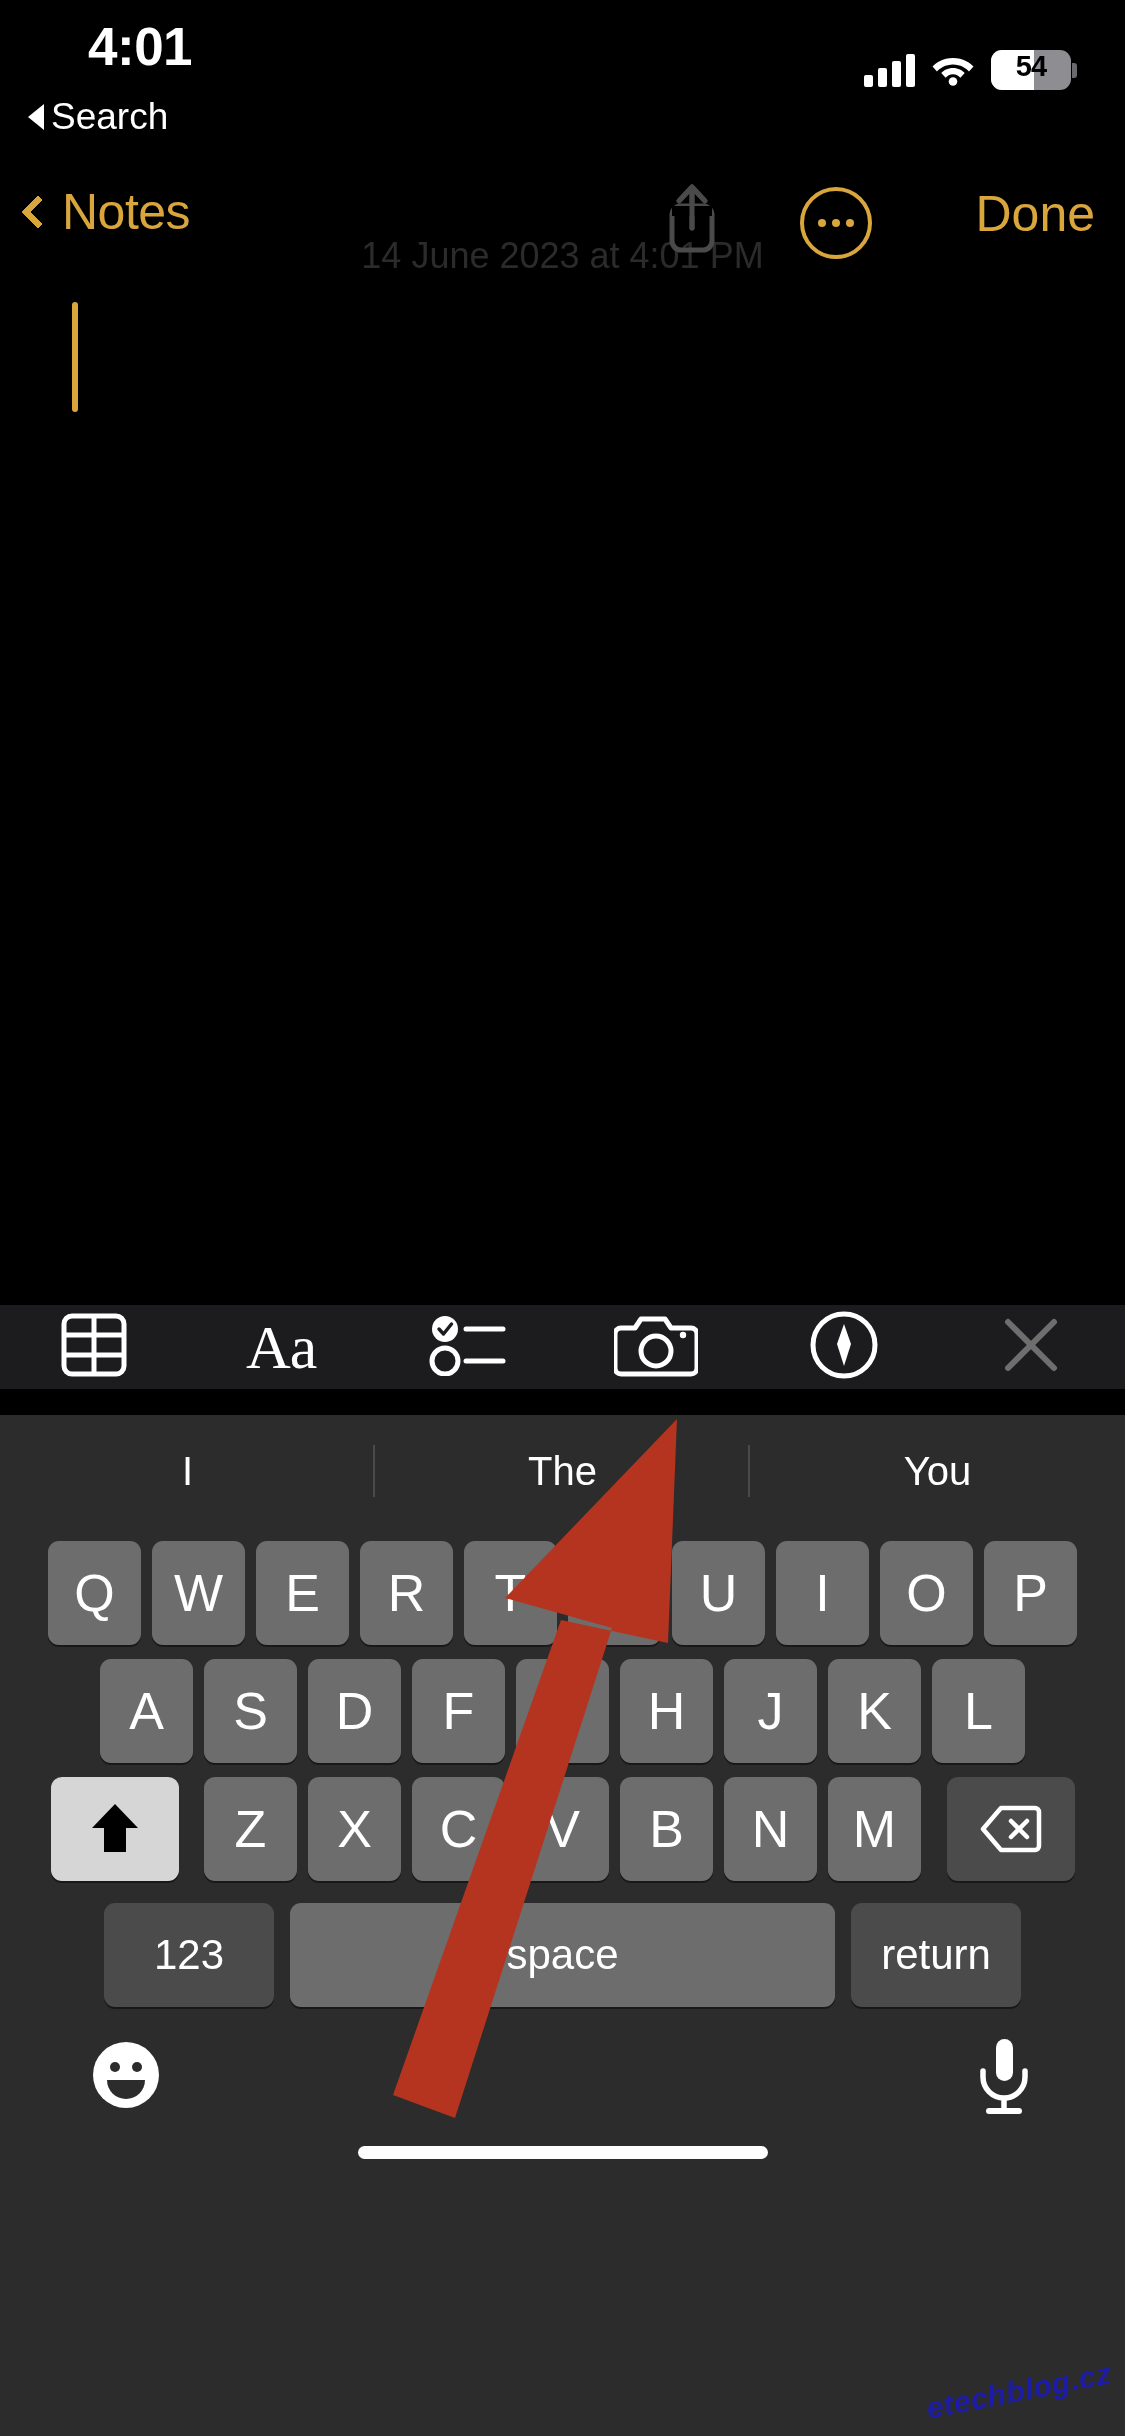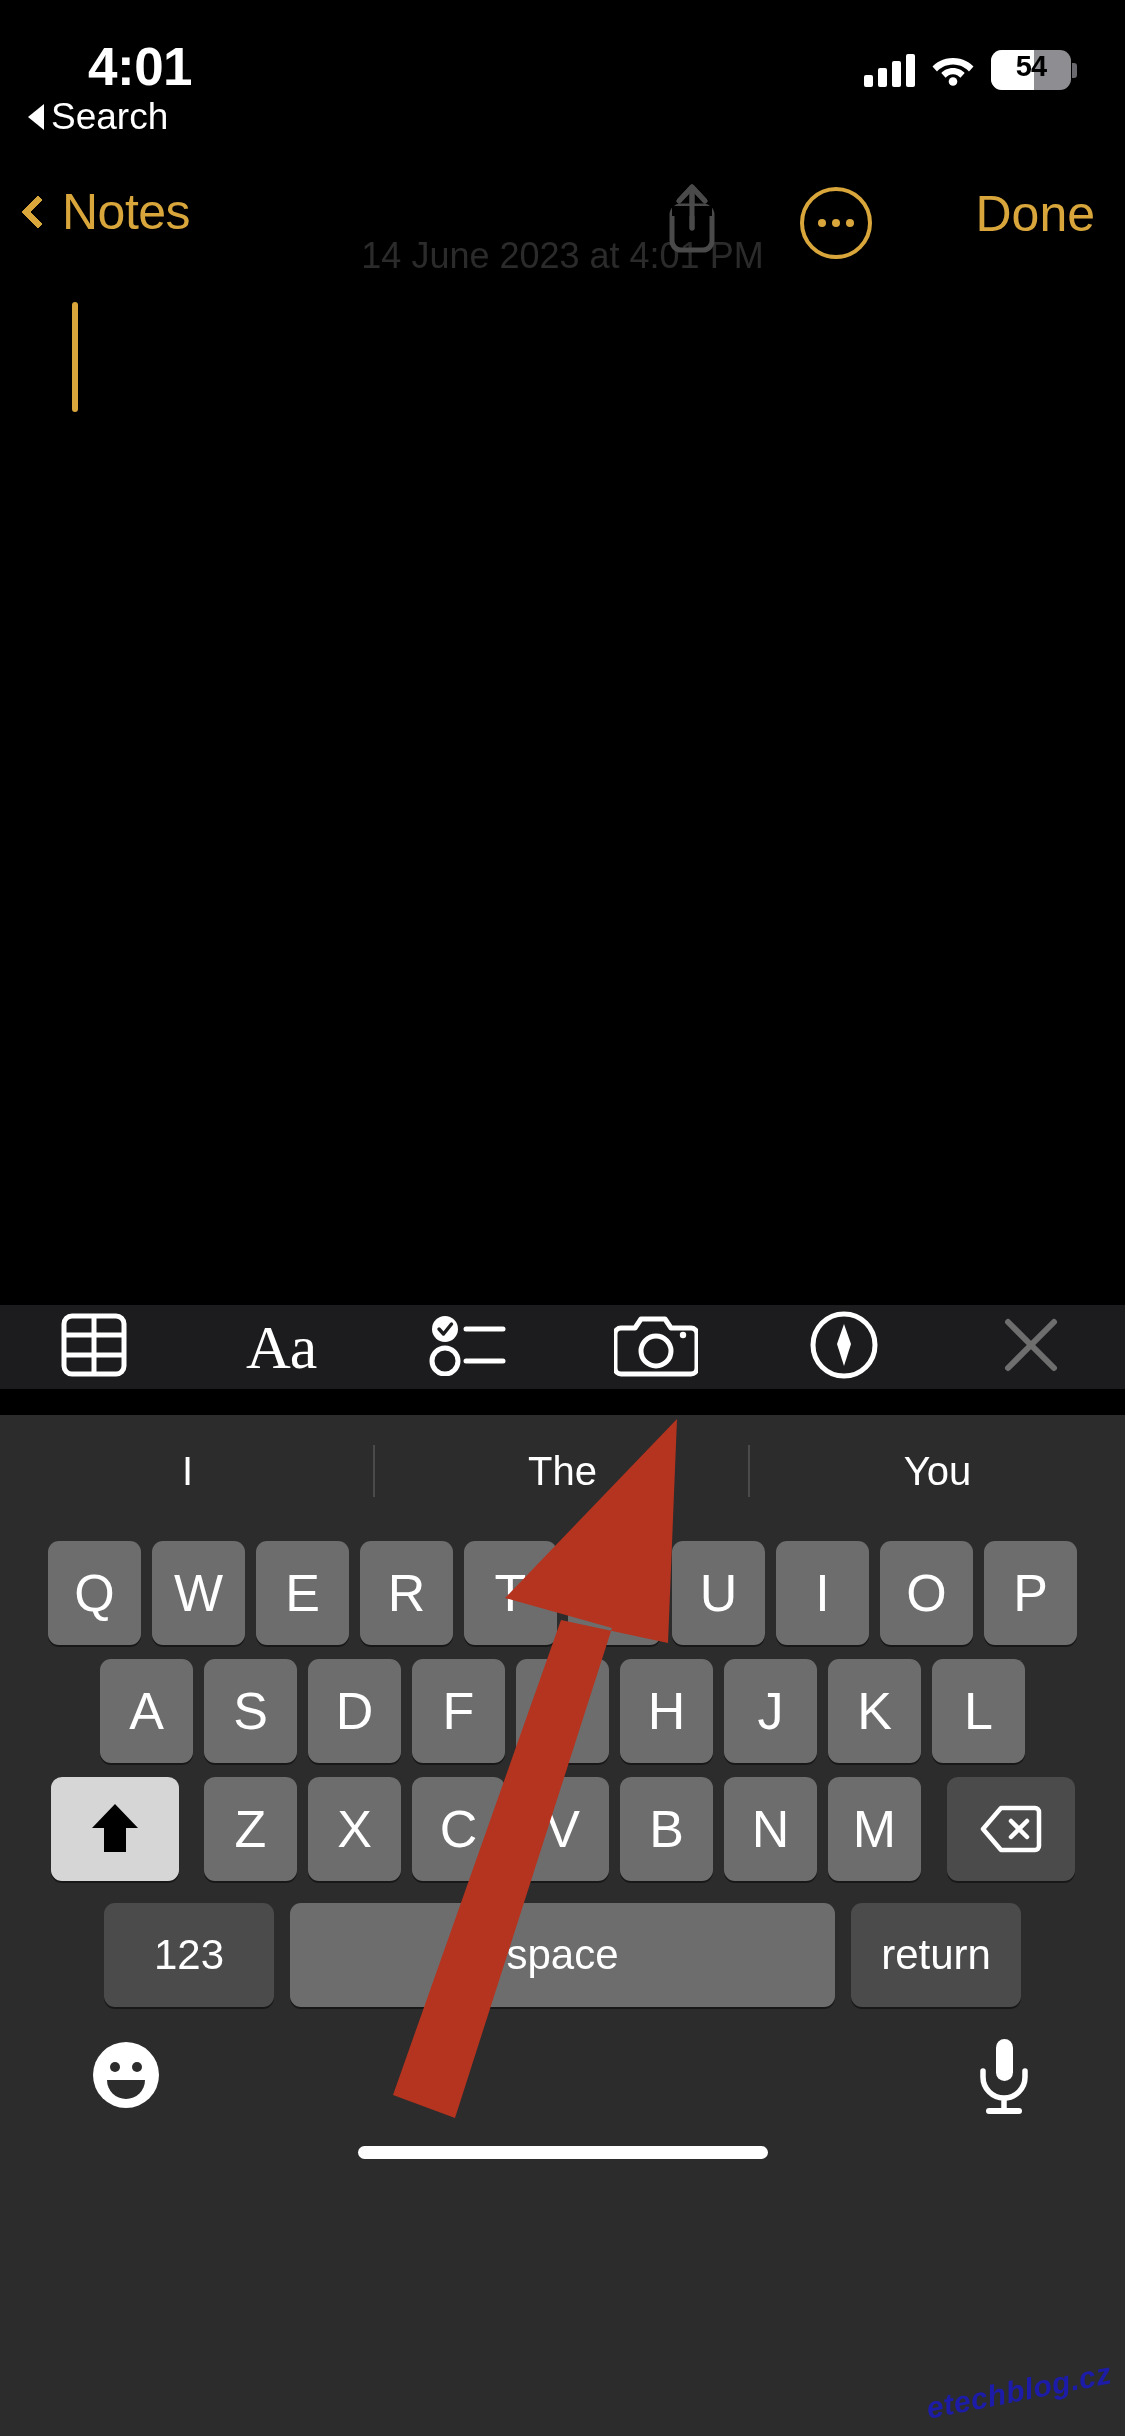--- a/index.html
+++ b/index.html
@@ -14,21 +14,21 @@
     width:1125px; height:2436px;
     background:#000;
     overflow:hidden;
   }
 
   
   #status-bar {
     position:absolute; top:0; left:0; width:1125px; height:125px;
   }
   #status-time {
-    position:absolute; left:88px; top:36px;
+    position:absolute; left:88px; top:16px;
     font-size:53px; font-weight:700; color:#fff;
     letter-spacing:-0.5px;
   }
   #status-right {
     position:absolute; right:48px; top:50px;
     display:flex; align-items:center; gap:17px;
   }
   .signal-bars { display:flex; align-items:flex-end; gap:5px; height:34px; }
   .signal-bars i { display:block; width:9px; background:#fff; border-radius:2px; }
   .signal-bars i:nth-child(1){height:12px}

